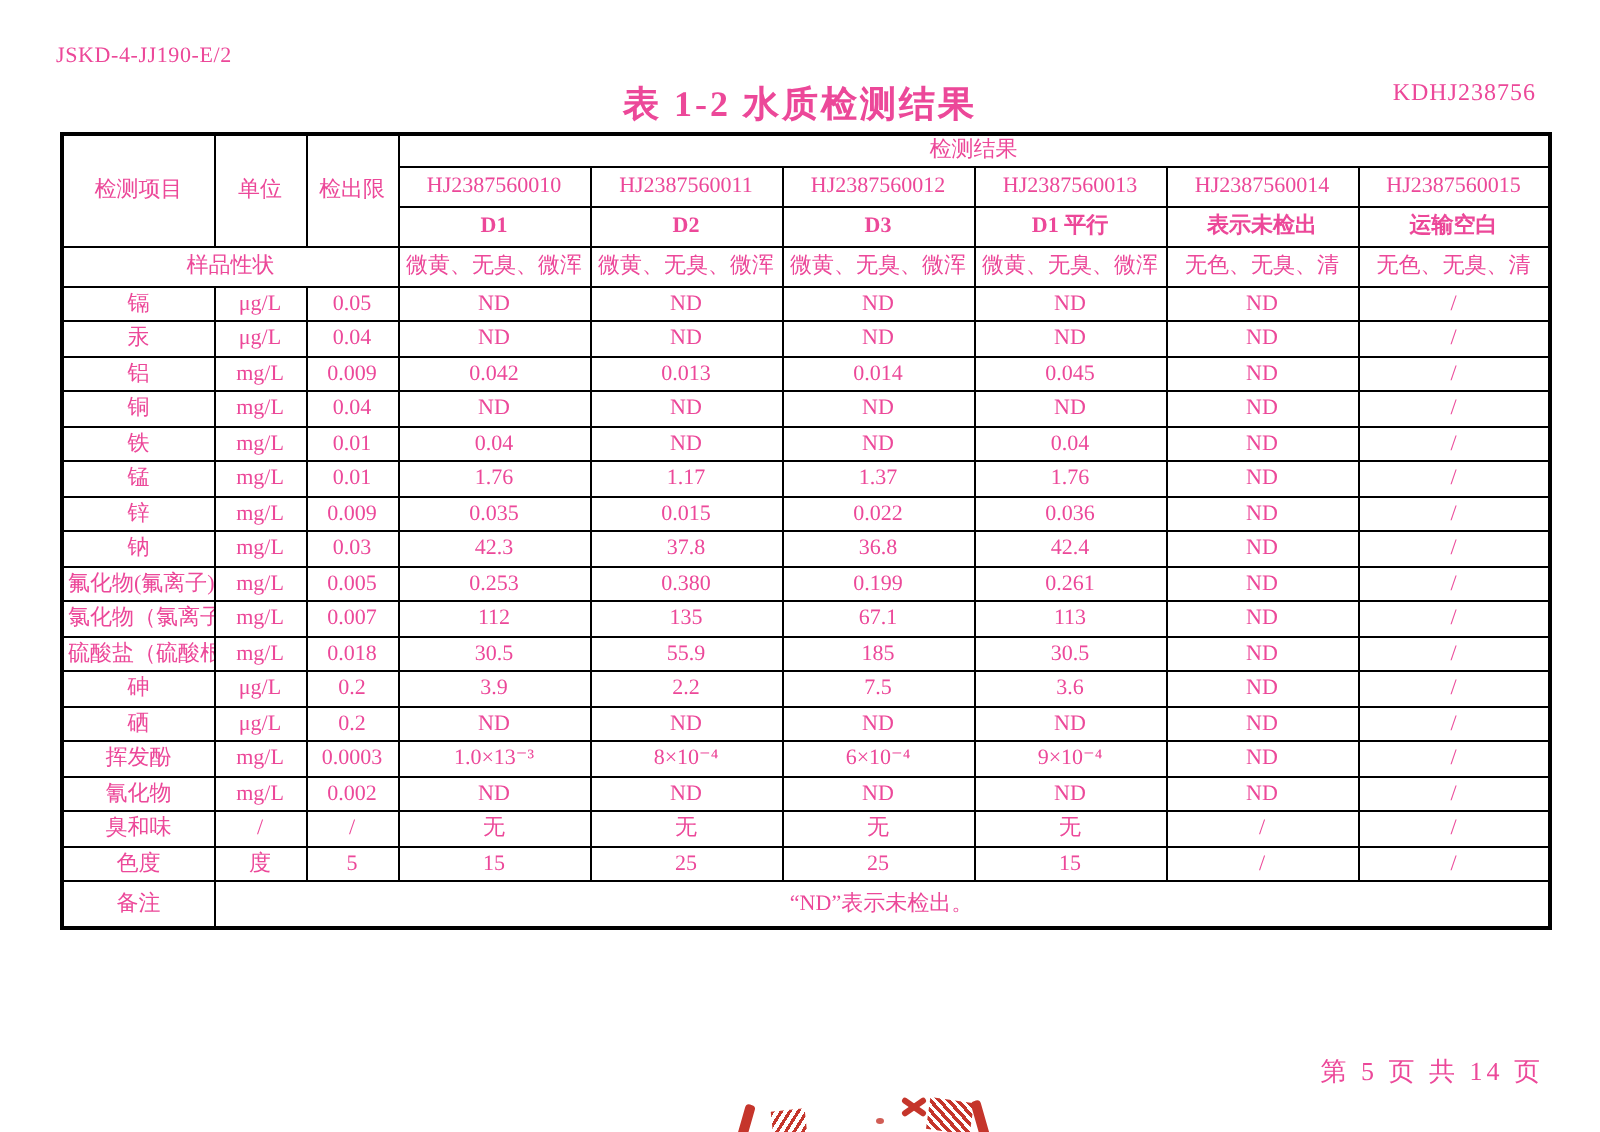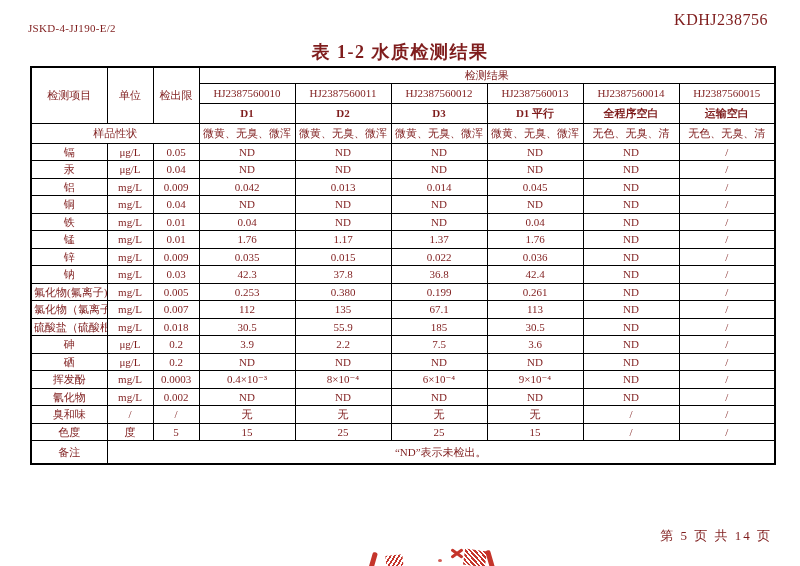--- a/index.html
+++ b/index.html
@@ -1,23 +1,23 @@
 <!DOCTYPE html>
 <html style="--stamp-color: #c5352b;"><head>
 <meta charset="utf-8">
 <style>
   :root { --stamp-color:#c5352b; }
   * { margin:0; padding:0; box-sizing:border-box; }
   body { background:#888; font-family:"Liberation Serif","DejaVu Serif",serif; }
   .page {
     position:relative; width:800px; height:566px; margin:0 auto;
-    background:#fff; color:#7f1d1d; overflow:hidden;
+    background:#fff; color:#ec4899; overflow:hidden;
   }
   .doc-code { position:absolute; left:28px; top:22px; font-size:11px; letter-spacing:.3px; }
-  .report-code { position:absolute; right:32px; top:11px; font-size:16px; letter-spacing:.5px; }
+  .report-code { position:absolute; right:32px; top:39px; font-size:12px; letter-spacing:.5px; }
   .page-title {
     position:absolute; left:0; right:0; top:40px; text-align:center;
     font-size:18px; font-weight:bold; letter-spacing:1.5px;
   }
   table.results {
     position:absolute; left:30px; top:66px; width:746px;
     border-collapse:collapse; table-layout:fixed;
     border:2px solid #000;
   }
   table.results td {
@@ -83,21 +83,21 @@
         <td>HJ2387560012</td>
         <td>HJ2387560013</td>
         <td>HJ2387560014</td>
         <td>HJ2387560015</td>
       </tr>
       <tr class="r-names">
         <td>D1</td>
         <td>D2</td>
         <td>D3</td>
         <td>D1 平行</td>
-        <td>全程序空白</td>
+        <td>表示未检出</td>
         <td>运输空白</td>
       </tr>
       <tr class="r-props">
         <td colspan="3">样品性状</td>
         <td>微黄、无臭、微浑</td>
         <td>微黄、无臭、微浑</td>
         <td>微黄、无臭、微浑</td>
         <td>微黄、无臭、微浑</td>
         <td>无色、无臭、清</td>
         <td>无色、无臭、清</td>
@@ -244,21 +244,21 @@
           <td>ND</td>
           <td>ND</td>
           <td>ND</td>
           <td>ND</td>
           <td>/</td>
         </tr>
         <tr>
           <td>挥发酚</td>
           <td>mg/L</td>
           <td>0.0003</td>
-          <td>0.4×10⁻³</td>
+          <td>1.0×13⁻³</td>
           <td>8×10⁻⁴</td>
           <td>6×10⁻⁴</td>
           <td>9×10⁻⁴</td>
           <td>ND</td>
           <td>/</td>
         </tr>
         <tr>
           <td>氰化物</td>
           <td>mg/L</td>
           <td>0.002</td>

